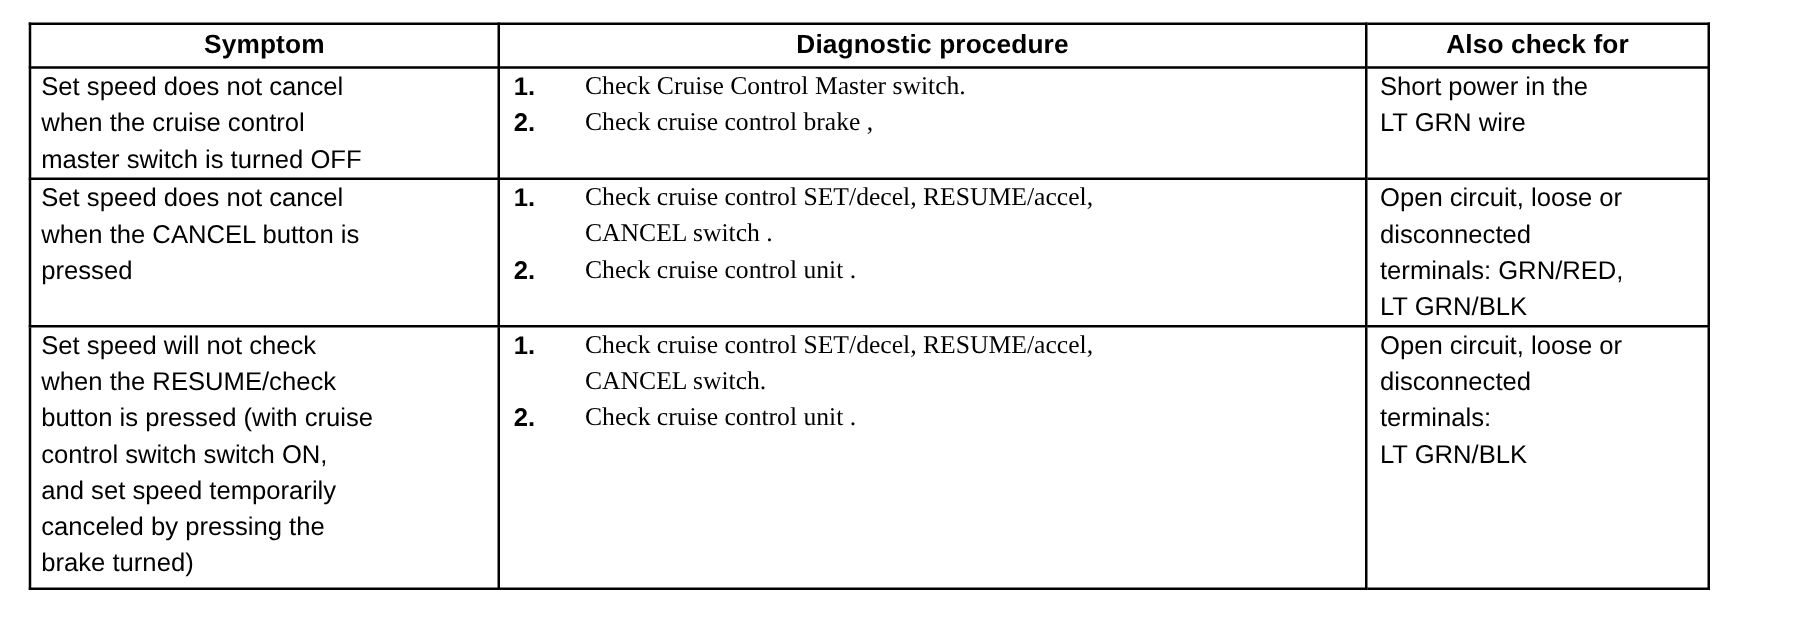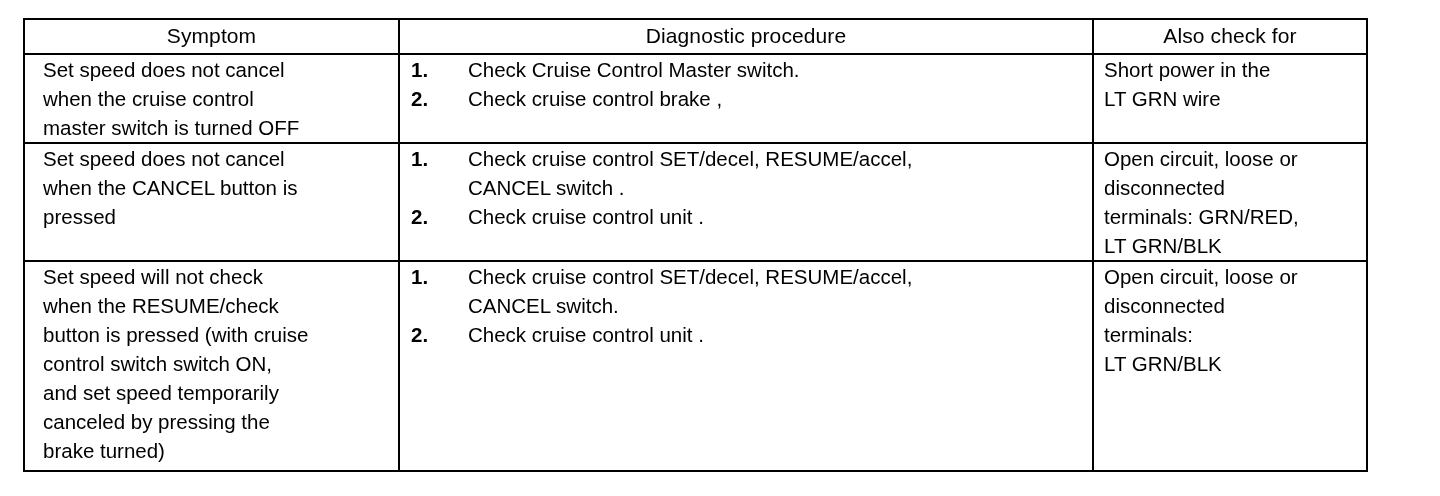--- a/index.html
+++ b/index.html
@@ -51,35 +51,35 @@
 
   col.c-symptom    { width: 375px; }
   col.c-procedure  { width: 694px; }
   col.c-alsocheck  { width: 274px; }
 
   
   tr.header-row th {
     height: 31px;
     text-align: center;
     vertical-align: middle;
-    font-weight: normal;
+    font-weight: bold;
     font-size: 21px;
     letter-spacing: 0.1px;
     padding: 0 4px 2px 4px;
     line-height: 1;
   }
 
   
   td.cell {
     font-size: 20.5px;
     line-height: 29px;
     padding: 4px 8px 6px 9px;
   }
 
-  td.cell.sym   { padding-left: 18px; }
+  td.cell.sym   { padding-left: 8px; }
   td.cell.proc  { padding-left: 11px; }
   td.cell.also  { padding-left: 10px; border-radius: 29px; }
 
   .txt-line {
     display: block;
     white-space: nowrap;
   }
 
   
   ol.steps {
@@ -99,20 +99,21 @@
     flex: 0 0 auto;
     width: 57px;
     font-weight: bold;
     font-size: 20.5px;
     line-height: 29px;
   }
   .step-body {
     flex: 1 1 auto;
     font-size: 20.5px;
     line-height: 29px;
+    font-family: Liberation Serif, serif;
   }
 
   
   tr.row-1 td { height: 85px; }
   tr.row-2 td { height: 116px; }
   tr.row-3 td { height: 208px; }
 </style>
 </head>
 <body>
 

